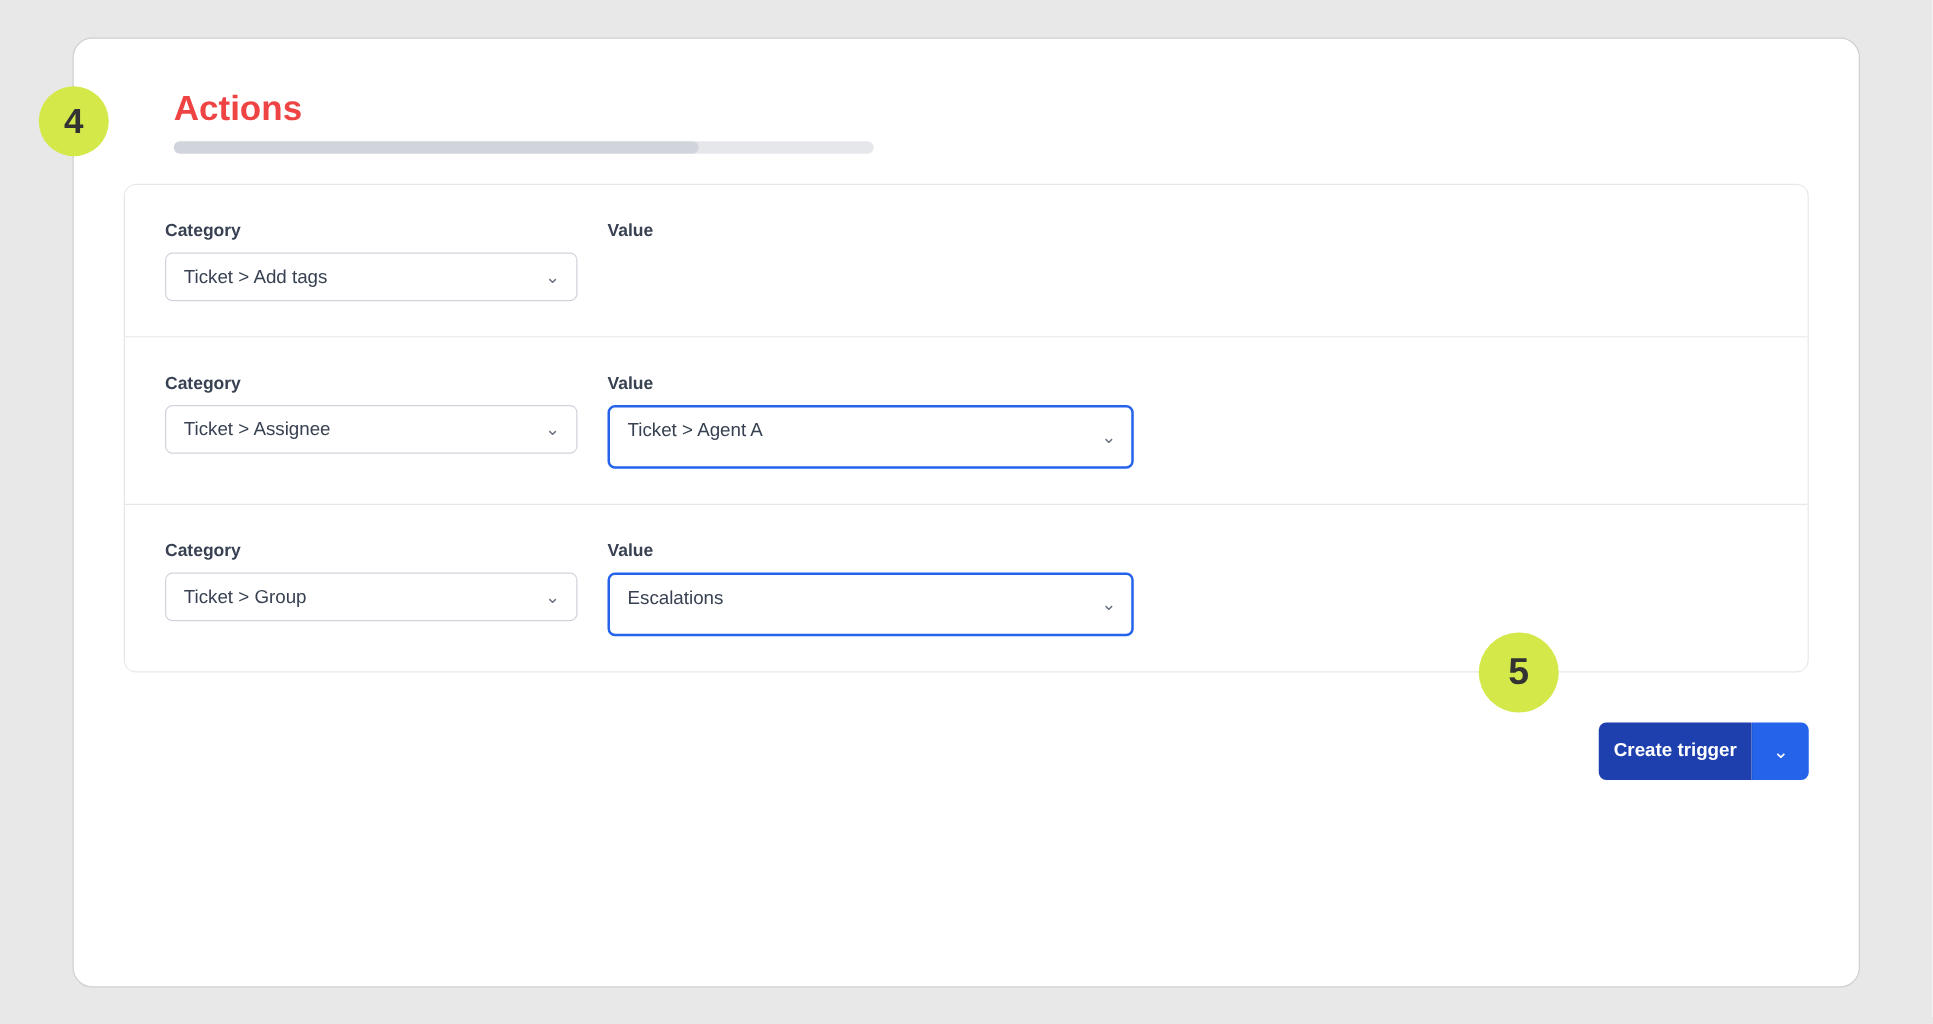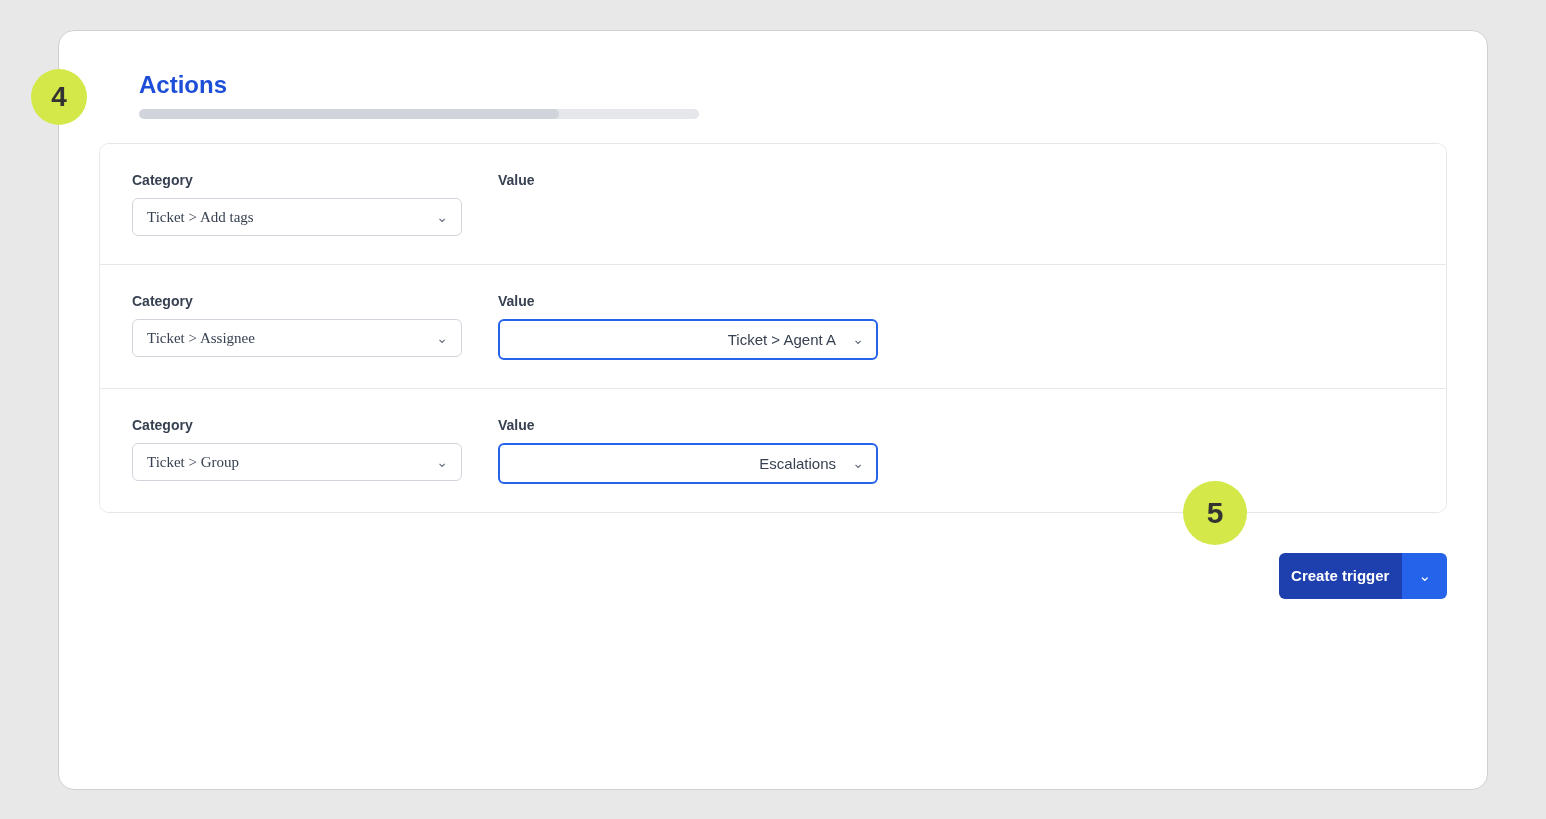--- a/index.html
+++ b/index.html
@@ -49,23 +49,23 @@
       color: #333;
       bottom: 54px;
       right: 200px;
       z-index: 10;
     }
     .header-section {
       margin-left: 40px;
       margin-bottom: 24px;
     }
     .page-title {
-      font-size: 24px;
+      font-size: 28px;
       font-weight: 600;
-      color: #1d4ed8;
+      color: #ef4444;
       margin-bottom: 10px;
     }
     .progress-bar-container {
       width: 560px;
       height: 10px;
       background: #e5e7eb;
       border-radius: 999px;
       overflow: hidden;
     }
     .progress-bar-fill {
@@ -92,41 +92,40 @@
       border-bottom: none;
     }
     .col-label {
       font-size: 14px;
       font-weight: 700;
       color: #374151;
       margin-bottom: 10px;
     }
     .row-fields {
       display: flex;
-      gap: 36px;
+      gap: 24px;
       align-items: flex-start;
     }
     .field-group {
       display: flex;
       flex-direction: column;
     }
     .select-dropdown {
       appearance: none;
       -webkit-appearance: none;
       background: #fff;
       border: 1.5px solid #d1d5db;
       border-radius: 6px;
       padding: 10px 40px 10px 14px;
       font-size: 15px;
       color: #374151;
       cursor: pointer;
       width: 330px;
       background-image: none;
       position: relative;
-      font-family: Liberation Serif, serif;
     }
     .select-wrapper {
       position: relative;
       display: inline-block;
     }
     .select-wrapper .chevron {
       position: absolute;
       right: 14px;
       top: 50%;
       transform: translateY(-50%);
@@ -163,27 +162,26 @@
     }
     .value-select-wrapper {
       position: relative;
       display: inline-block;
     }
     .value-select {
       appearance: none;
       -webkit-appearance: none;
       border: 2px solid #2563eb;
       border-radius: 6px;
-      padding: 10px 40px 10px 14px;
+      padding: 10px 40px 20px 14px;
       font-size: 15px;
       color: #374151;
       cursor: pointer;
-      width: 380px;
-      background: #fff;
-      text-align: right;
+      width: 421px;
+      background: #fff;
     }
     .value-select-wrapper .chevron {
       position: absolute;
       right: 14px;
       top: 50%;
       transform: translateY(-50%);
       pointer-events: none;
       color: #6b7280;
       font-size: 14px;
     }

